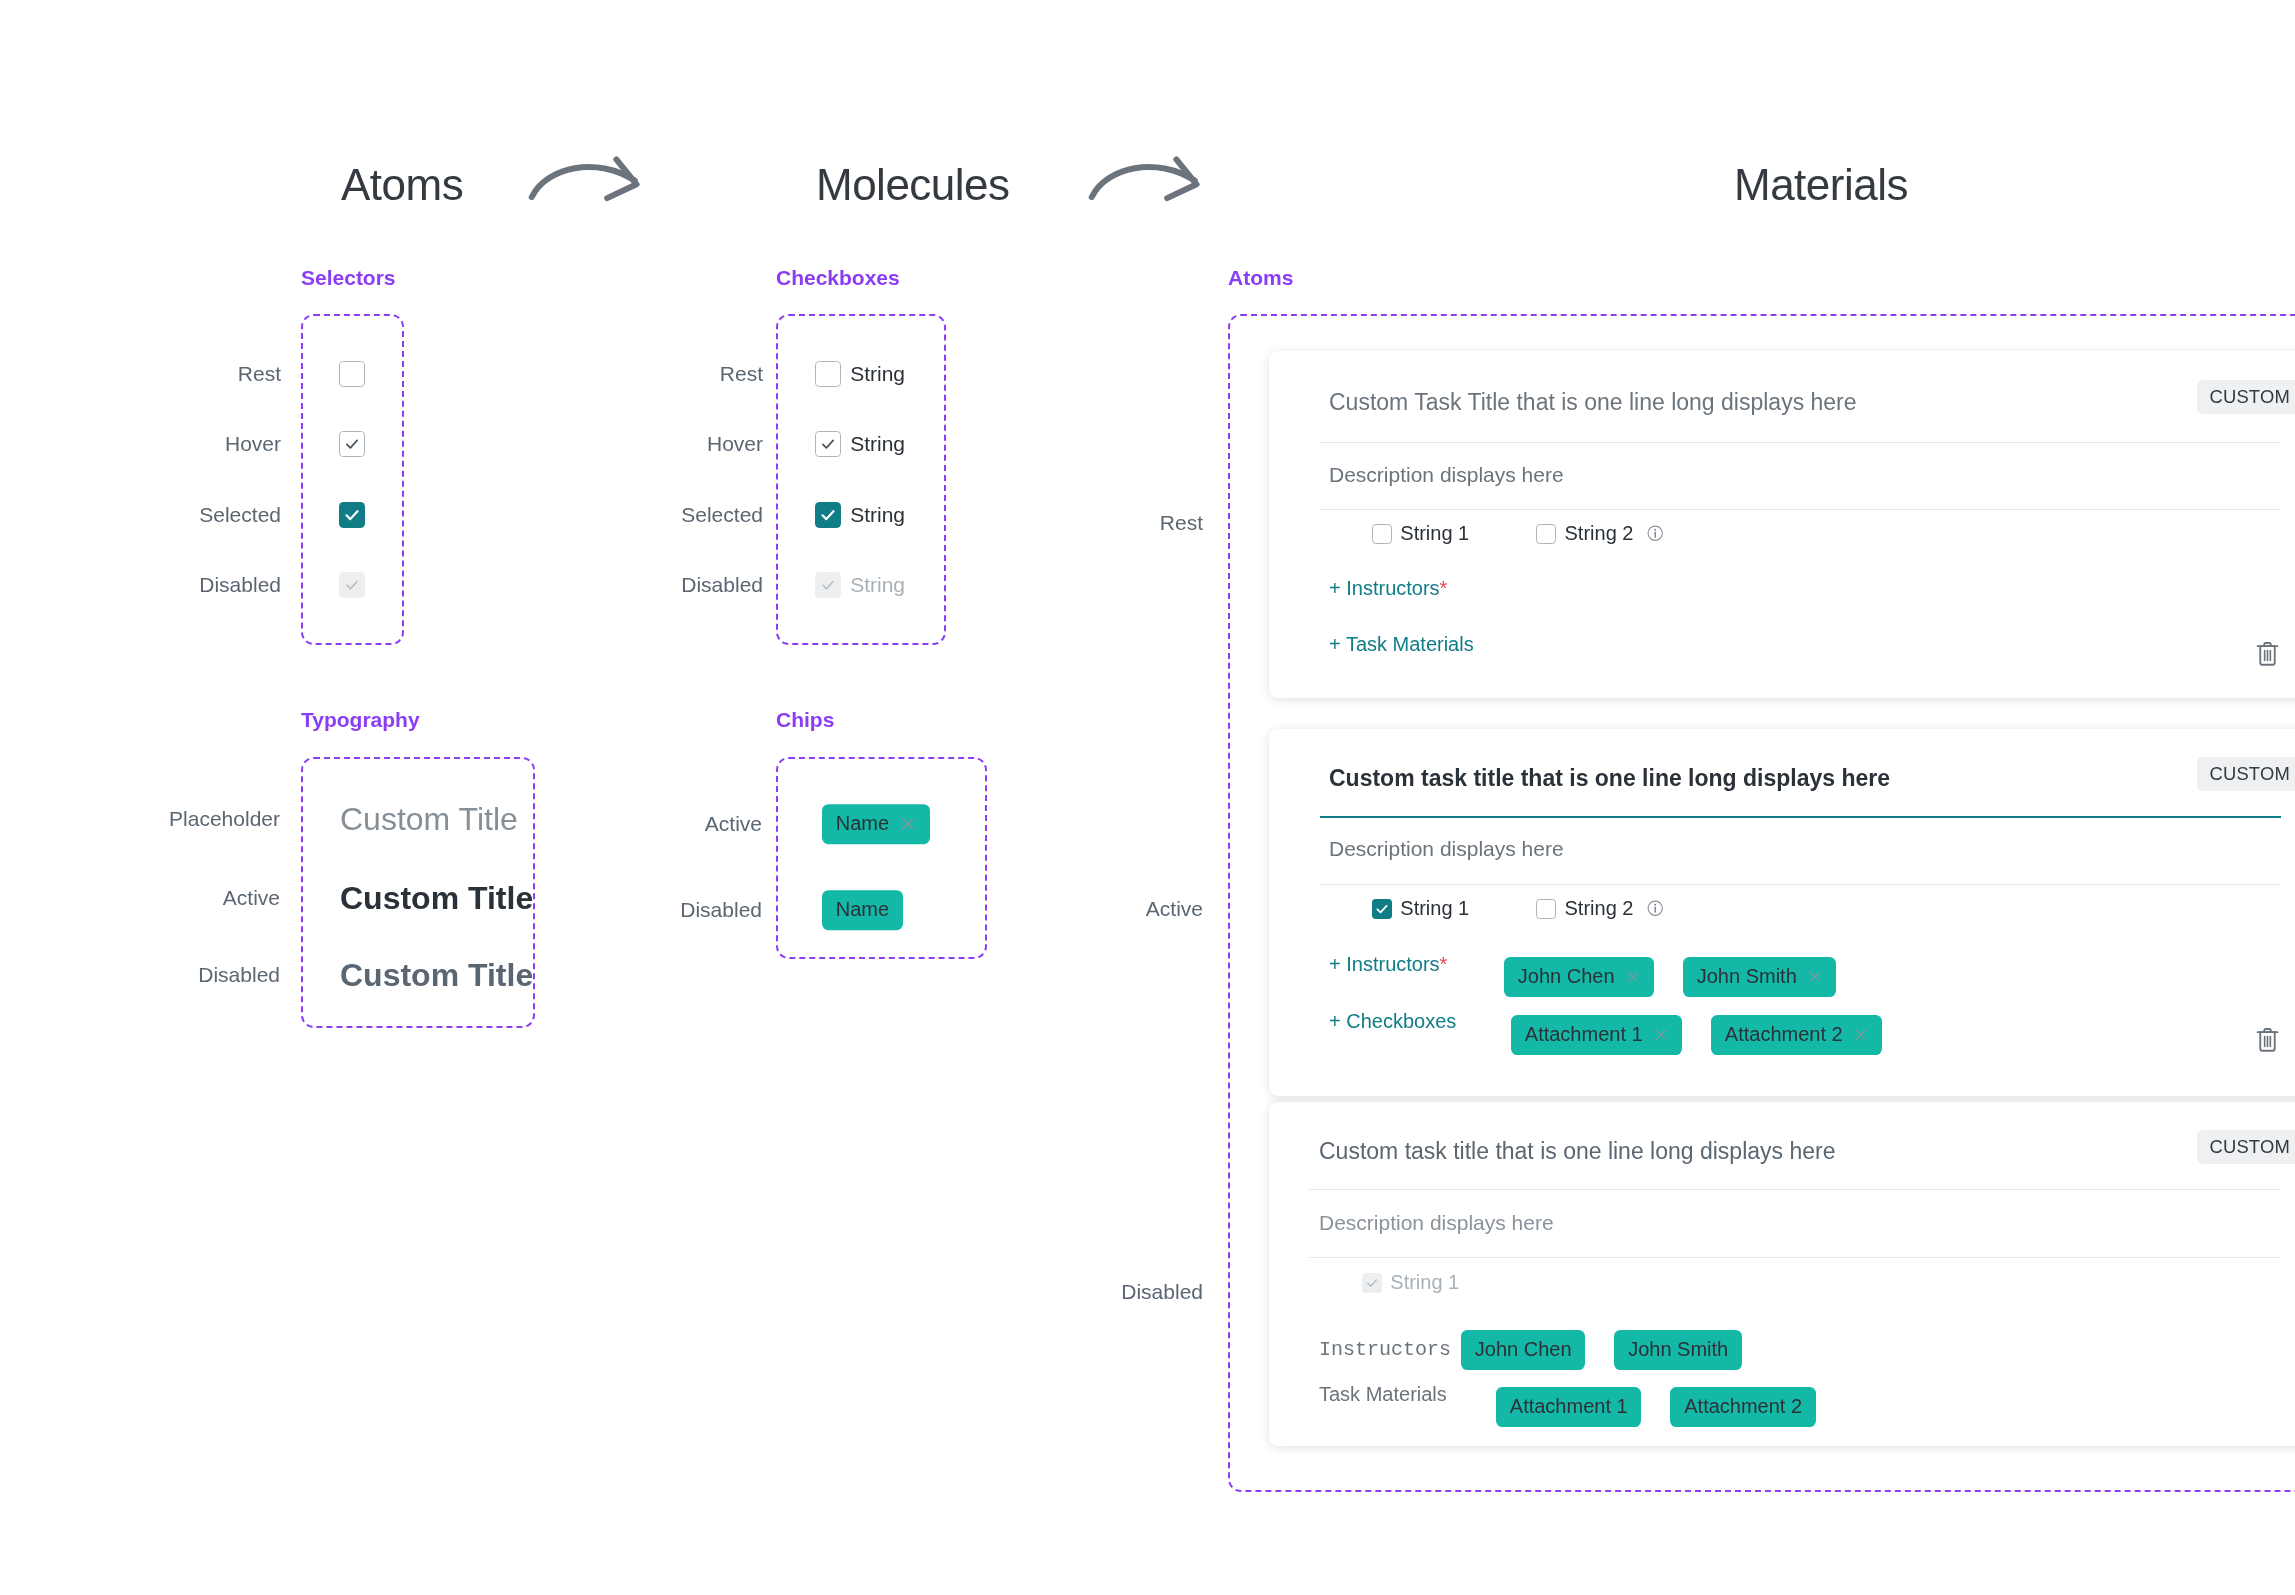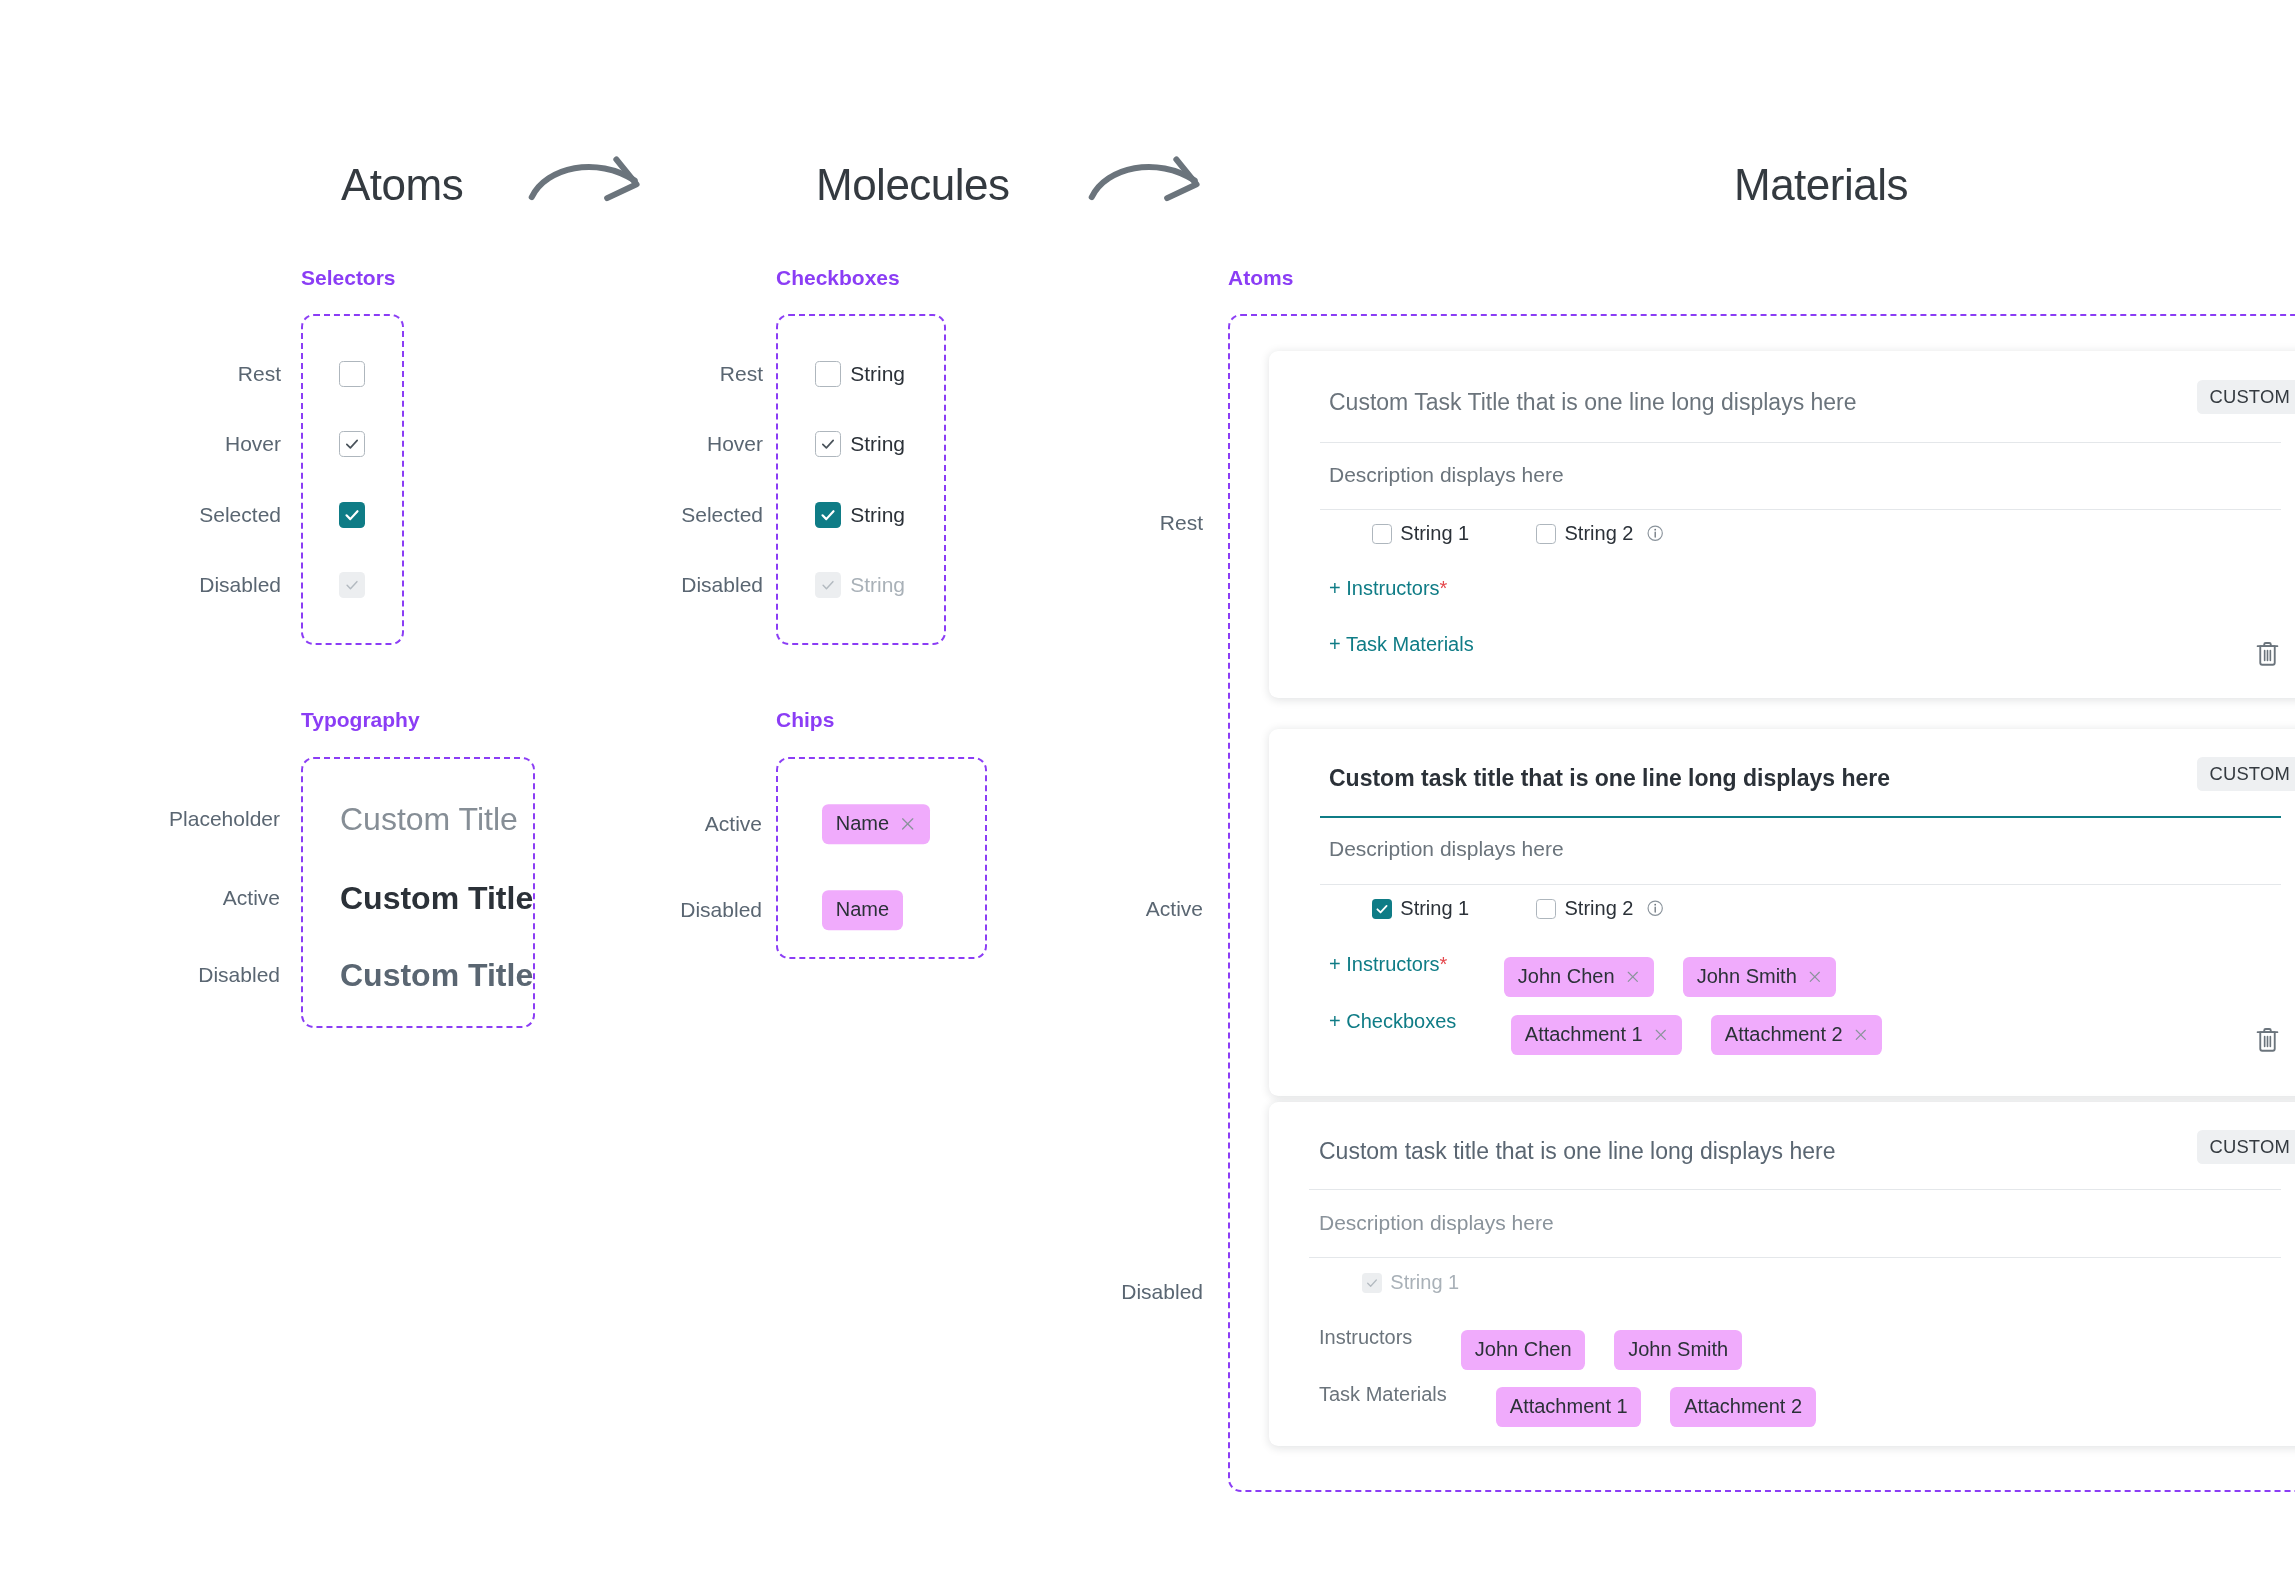--- a/index.html
+++ b/index.html
@@ -109,21 +109,21 @@
   }
   .typo.placeholder { color: #868e96; font-weight: 400; }
   .typo.active      { color: #2b3138; font-weight: 700; }
   .typo.disabled    { color: #5a6672; font-weight: 700; }
 
   
   .chip {
     display: inline-flex;
     align-items: center;
     gap: 10px;
-    background: #f0abfc;
+    background: #14b8a6;
     border-radius: 6.4px;
     padding: 8.3px 13.8px;
     font-size: 20px;
     color: #2b3138;
     white-space: nowrap;
     box-sizing: border-box;
   }
   .chip.plain { color: #2b3138; }
   .chip-x { flex: 0 0 auto; display: inline-flex; }
 
@@ -489,21 +489,21 @@
       <div class="incard-cb">
         <span class="box dis">
           <svg width="13" height="13" viewBox="0 0 24 24">
               <path d="M4 12.5 L9.5 18 L20 6.5" fill="none" stroke="#b3bac0" stroke-width="2.3" stroke-linecap="round" stroke-linejoin="round"></path>
             </svg>
         </span>
         <span class="dim">String 1</span>
       </div>
     </div>
 
-    <div class="static-label" style="left:50px; top:224px;">Instructors</div>
+    <div class="static-label" style="left:50px; top:236px;font-family:Liberation Mono, monospace;">Instructors</div>
     <div class="chip-row" style="left:192px; top:213px;">
       <div class="chip plain">
           <span>John Chen</span>
         </div>
       <div class="chip plain">
           <span>John Smith</span>
         </div>
     </div>
 
     <div class="static-label" style="left:50px; top:281px;">Task Materials</div>

